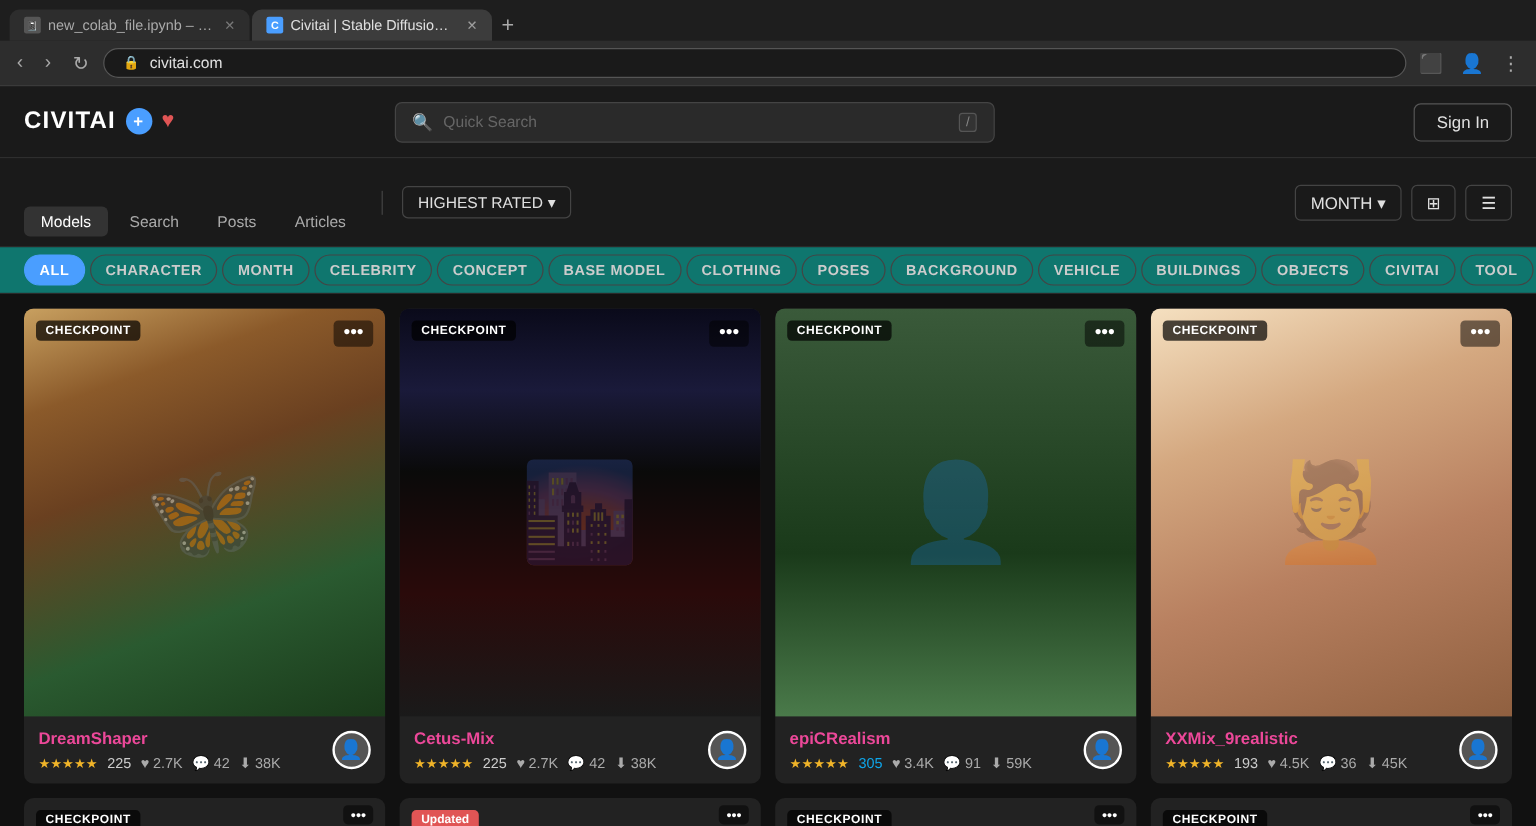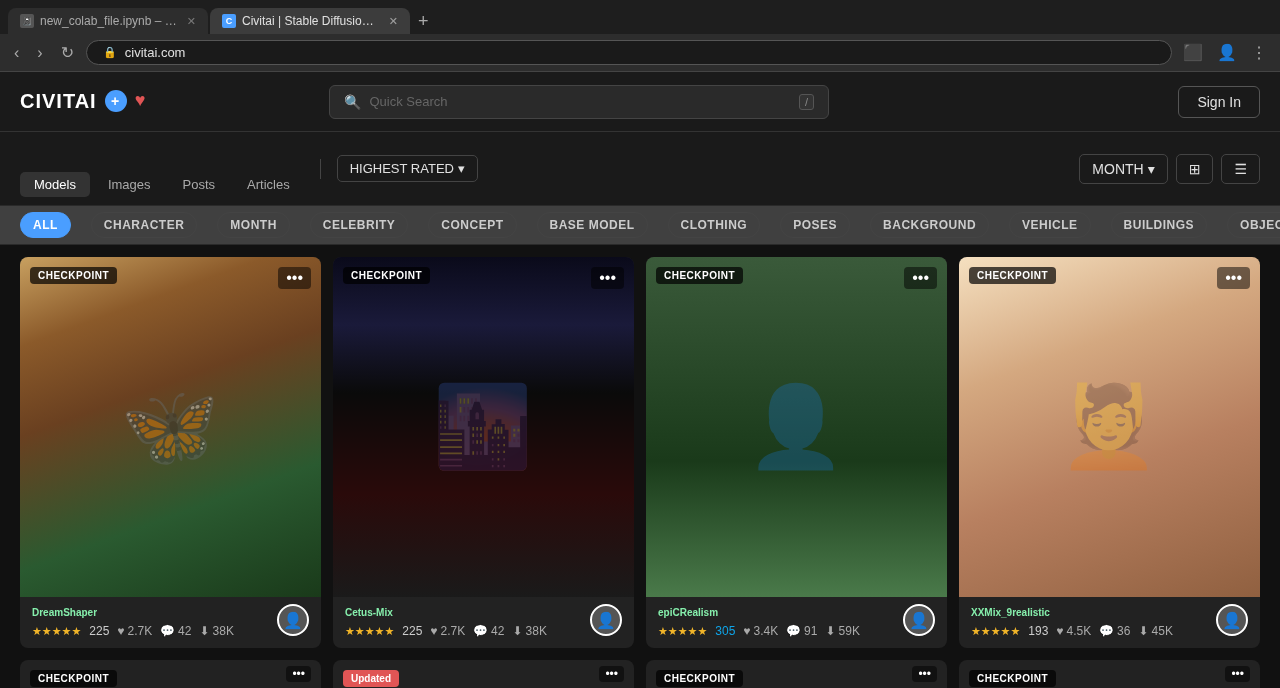--- a/index.html
+++ b/index.html
@@ -234,25 +234,25 @@
       border-radius: 5px;
       cursor: pointer;
       font-size: 14px;
       display: flex;
       align-items: center;
       gap: 4px;
     }
 
     
     .category-bar {
-      background: #404040;
+      background: #0f766e;
       padding: 6px 20px;
       display: flex;
       align-items: center;
-      gap: 20px;
+      gap: 4px;
       border-bottom: 1px solid #2a2a2a;
       overflow: hidden;
     }
     .cat-btn {
       padding: 5px 12px;
       border-radius: 20px;
       background: none;
       border: 1px solid #444;
       color: #ccc;
       font-size: 12px;
@@ -344,23 +344,23 @@
       background: #555;
       display: flex;
       align-items: center;
       justify-content: center;
       font-size: 14px;
     }
     .card-info {
       padding: 10px 12px;
     }
     .card-name {
-      font-size: 10px;
+      font-size: 14px;
       font-weight: 600;
-      color: #86efac;
+      color: #ec4899;
       margin-bottom: 6px;
     }
     .card-stats {
       display: flex;
       align-items: center;
       gap: 8px;
       font-size: 12px;
       color: #aaa;
     }
     .stars {
@@ -437,21 +437,21 @@
     <span>🔍</span>
     <span style="color:#666;font-size:13px">Quick Search</span>
     <span class="search-slash">/</span>
   </div>
   <button class="sign-in-btn">Sign In</button>
 </div>
 
 <div class="filter-bar">
   <div class="filter-tabs">
     <button class="filter-tab active">Models</button>
-    <button class="filter-tab">Images</button>
+    <button class="filter-tab">Search</button>
     <button class="filter-tab">Posts</button>
     <button class="filter-tab">Articles</button>
   </div>
   <div class="divider-v"></div>
   <button class="sort-btn">
     <span>HIGHEST RATED</span>
     <span>▾</span>
   </button>
   <div class="filter-right">
     <button class="month-btn">

